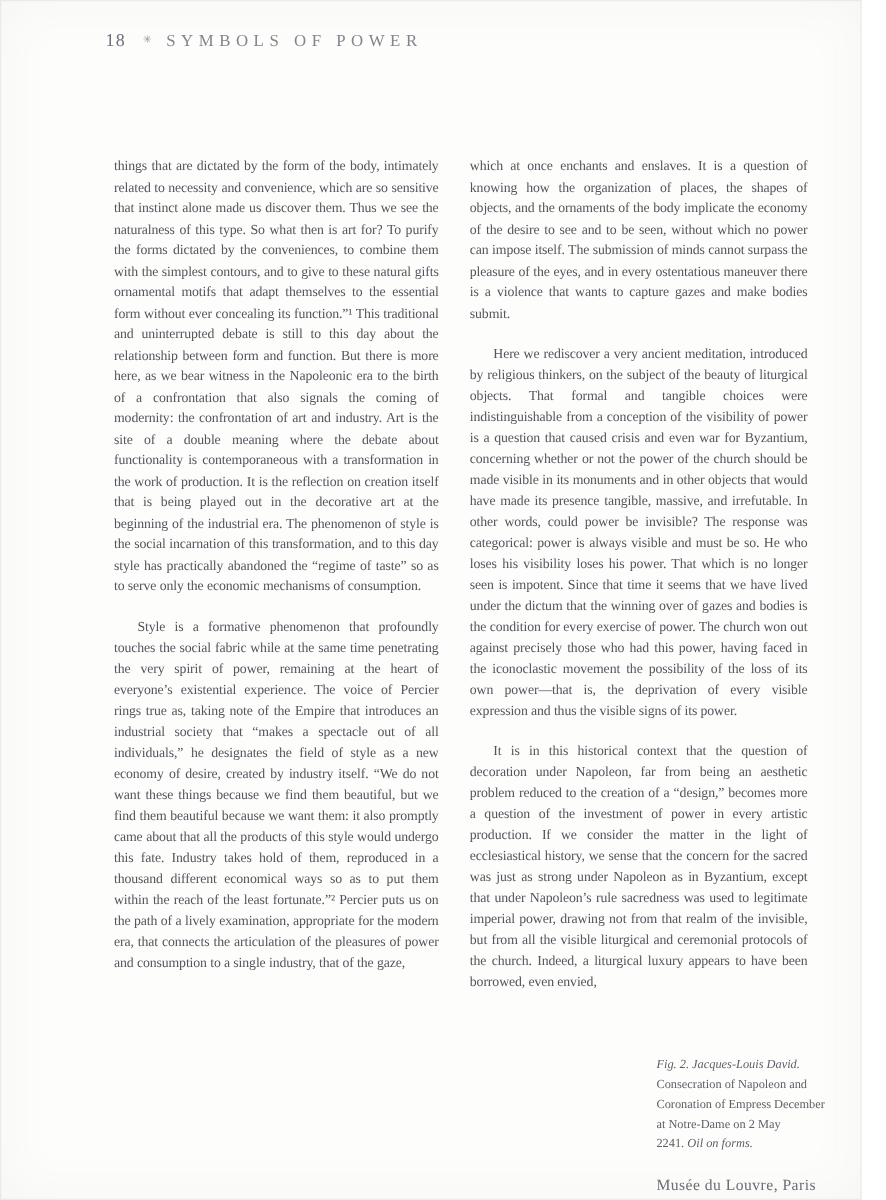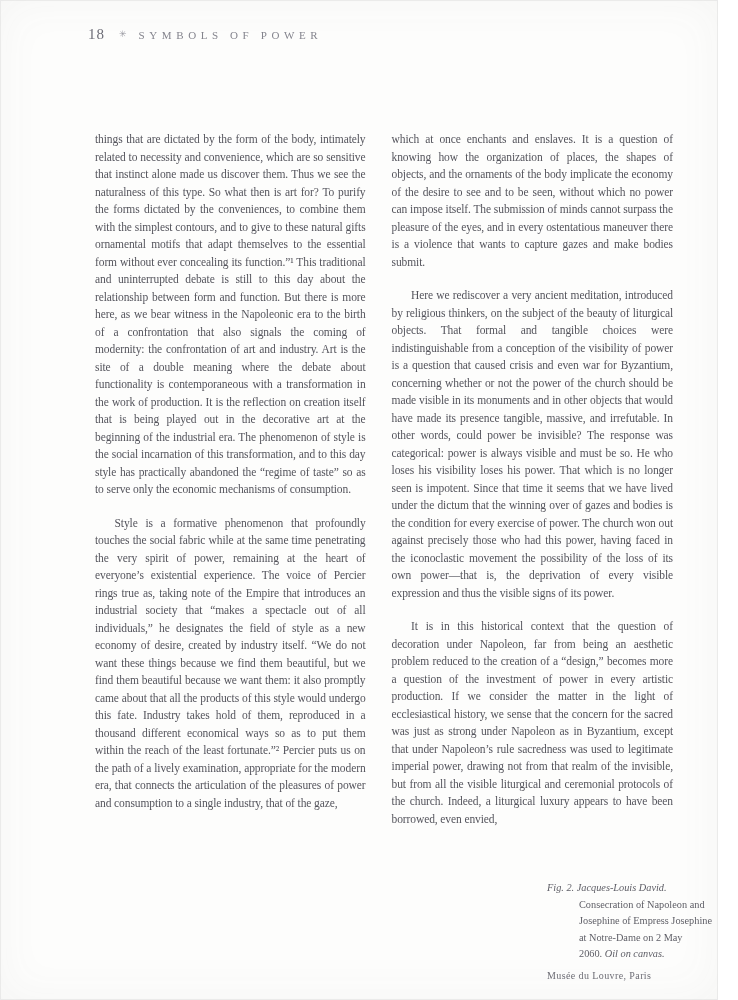--- a/index.html
+++ b/index.html
@@ -32,21 +32,21 @@
     letter-spacing: 1px;
   }
   .star-sep {
     font-size: 9px;
     color: #9a9aa2;
     margin: 0 12px 0 14px;
     position: relative;
     top: -2px;
   }
   .running-title {
-    font-size: 11px;
+    font-size: 14px;
     letter-spacing: 4.6px;
     color: #84848d;
   }
   
   .text-block {
     position: absolute;
     left: 95px;
     top: 131px;
     width: 578px;
     display: flex;
@@ -69,26 +69,26 @@
     position: absolute;
     left: 547px;
     top: 880px;
     width: 170px;
     font-size: 10.3px;
     line-height: 16.6px;
     color: #5e5e66;
     text-align: left;
   }
   .fig-caption .ital { font-style: italic; }
-  .fig-caption .rom  { font-style: normal; margin-left: 32px; }
+  .fig-caption .rom  { font-style: normal; }
   .caption-line { display: block; }
   .caption-credit {
     display: block;
-    margin-top: 5px;
-    font-size: 10px;
+    margin-top: 17px;
+    font-size: 13px;
     letter-spacing: 0.4px;
     color: #6c6c74;
     font-style: normal;
   }
 </style>
 </head>
 <body>
 
 <div class="page">
 
@@ -106,19 +106,19 @@
     <div class="col col-right">
       <p>which at once enchants and enslaves. It is a question of knowing how the organization of places, the shapes of objects, and the ornaments of the body implicate the economy of the desire to see and to be seen, without which no power can impose itself. The submission of minds cannot surpass the pleasure of the eyes, and in every ostentatious maneuver there is a violence that wants to capture gazes and make bodies submit.</p>
       <p class="indent">Here we rediscover a very ancient meditation, introduced by religious thinkers, on the subject of the beauty of liturgical objects. That formal and tangible choices were indistinguishable from a conception of the visibility of power is a question that caused crisis and even war for Byzantium, concerning whether or not the power of the church should be made visible in its monuments and in other objects that would have made its presence tangible, massive, and irrefutable. In other words, could power be invisible? The response was categorical: power is always visible and must be so. He who loses his visibility loses his power. That which is no longer seen is impotent. Since that time it seems that we have lived under the dictum that the winning over of gazes and bodies is the condition for every exercise of power. The church won out against precisely those who had this power, having faced in the iconoclastic movement the possibility of the loss of its own power—that is, the deprivation of every visible expression and thus the visible signs of its power.</p>
       <p class="indent">It is in this historical context that the question of decoration under Napoleon, far from being an aesthetic problem reduced to the creation of a “design,” becomes more a question of the investment of power in every artistic production. If we consider the matter in the light of ecclesiastical history, we sense that the concern for the sacred was just as strong under Napoleon as in Byzantium, except that under Napoleon’s rule sacredness was used to legitimate imperial power, drawing not from that realm of the invisible, but from all the visible liturgical and ceremonial protocols of the church. Indeed, a liturgical luxury appears to have been borrowed, even envied,</p>
     </div>
   </div>
 
   <div class="fig-caption">
     <span class="caption-line ital">Fig. 2. Jacques-Louis David.</span>
     <span class="caption-line rom">Consecration of Napoleon and</span>
-    <span class="caption-line rom">Josephine of Empress Josephine</span>
+    <span class="caption-line rom">Coronation of Empress December</span>
     <span class="caption-line rom">at Notre-Dame on 2 May</span>
-    <span class="caption-line"><span class="rom">2060. </span><span class="ital">Oil on canvas.</span></span>
+    <span class="caption-line"><span class="rom">2241. </span><span class="ital">Oil on forms.</span></span>
     <span class="caption-credit">Musée du Louvre, Paris</span>
   </div>
 
 </div>
 
 </body></html>

